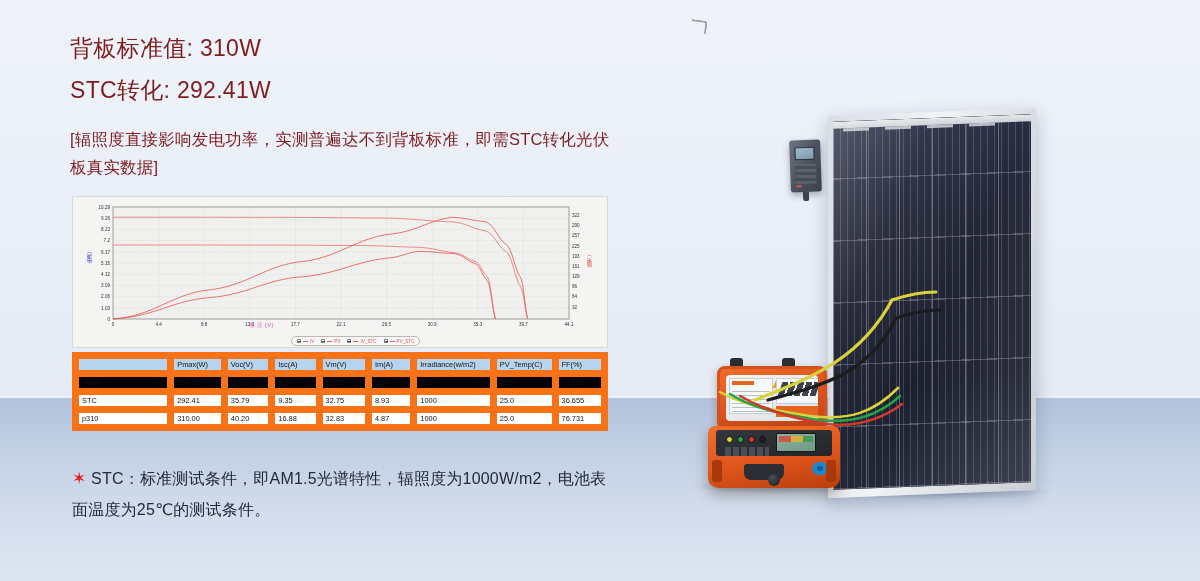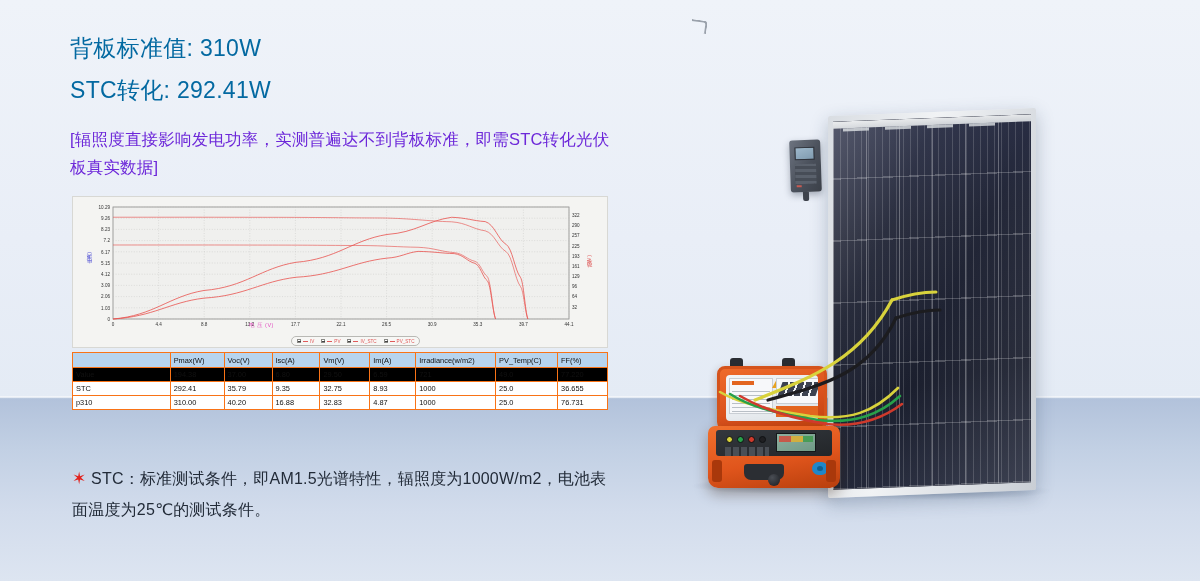--- a/index.html
+++ b/index.html
@@ -14,30 +14,30 @@
   #bg-top{position:absolute;left:0;top:0;width:1200px;height:398px;
     background:linear-gradient(180deg,#eff3f9 0%,#e9eef7 60%,#e4ebf5 100%);}
   #bg-bottom{position:absolute;left:0;top:398px;width:1200px;height:183px;
     background:linear-gradient(180deg,#b2c2db 0%,#c2d0e4 28%,#d2dcec 62%,#dde5f1 100%);}
   #bg-horizon{position:absolute;left:0;top:396px;width:1200px;height:3px;
     background:linear-gradient(180deg,rgba(255,255,255,.75),rgba(168,186,212,.35));}
 
   
   #metrics{position:absolute;left:70px;top:33px;width:570px;}
   .metric-row{display:flex;align-items:baseline;margin-bottom:11px;}
-  .metric{font-size:23px;color:#0369a1;letter-spacing:.3px;white-space:nowrap;
+  .metric{font-size:23px;color:#7f1d1d;letter-spacing:.3px;white-space:nowrap;
     font-family:"Liberation Sans","DejaVu Sans",sans-serif;}
   .metric .lbl{}
   .metric .val{}
   .m-col-a{width:324px;}
   .m-col-b{}
   sup{font-size:13px;vertical-align:super;}
 
   #note{position:absolute;left:70px;top:125px;width:546px;
-    font-size:16.5px;line-height:28px;color:#6d28d9;letter-spacing:.2px;}
+    font-size:16.5px;line-height:28px;color:#7f1d1d;letter-spacing:.2px;}
 
   
   #chart-card{position:absolute;left:72px;top:196px;width:536px;height:152px;
     background:#f4f4f2;border:1px solid #d8d8d4;}
   #plot-wrap{position:absolute;left:0;top:0;width:536px;height:152px;}
   .axis-vlabel{position:absolute;font-size:5.5px;line-height:6px;writing-mode:vertical-rl;
     transform:rotate(180deg);white-space:nowrap;letter-spacing:1px;}
   #ylabel-left{color:#5a5ad6;left:13px;top:54px;}
   #ylabel-right{color:#e06a6a;left:513px;top:57px;}
   #xlabel{position:absolute;left:249px;top:322px;font-size:5.5px;color:#e24fc0;
@@ -51,21 +51,21 @@
     display:inline-block;position:relative;}
   .leg-box:after{content:"";position:absolute;left:0px;top:1px;width:3px;height:1px;
     background:#444;}
   .leg-dash{display:inline-block;width:5px;height:1px;background:#e05a5a;}
 
   
   #result-table{position:absolute;left:72px;top:352px;width:536px;
     border-collapse:collapse;background:#fff;font-size:7.4px;
     font-family:"Liberation Sans",sans-serif;}
   #result-table th,#result-table td{
-    border:1px solid #f97316;padding:1px 3px;text-align:left;
+    border:7px solid #f97316;padding:1px 3px;text-align:left;
     height:14px;color:#111;font-weight:normal;white-space:nowrap;overflow:hidden;}
   #result-table thead th{background:#b7d4ee;height:15px;}
   #result-table th.c0,#result-table td.c0{width:98px;}
   #result-table td.c1,#result-table th.c1{width:54px;}
   #result-table td.c2,#result-table th.c2{width:48px;}
   #result-table td.c3,#result-table th.c3{width:48px;}
   #result-table td.c4,#result-table th.c4{width:50px;}
   #result-table td.c5,#result-table th.c5{width:46px;}
   #result-table td.c6,#result-table th.c6{width:80px;}
   #result-table td.c7,#result-table th.c7{width:62px;}

